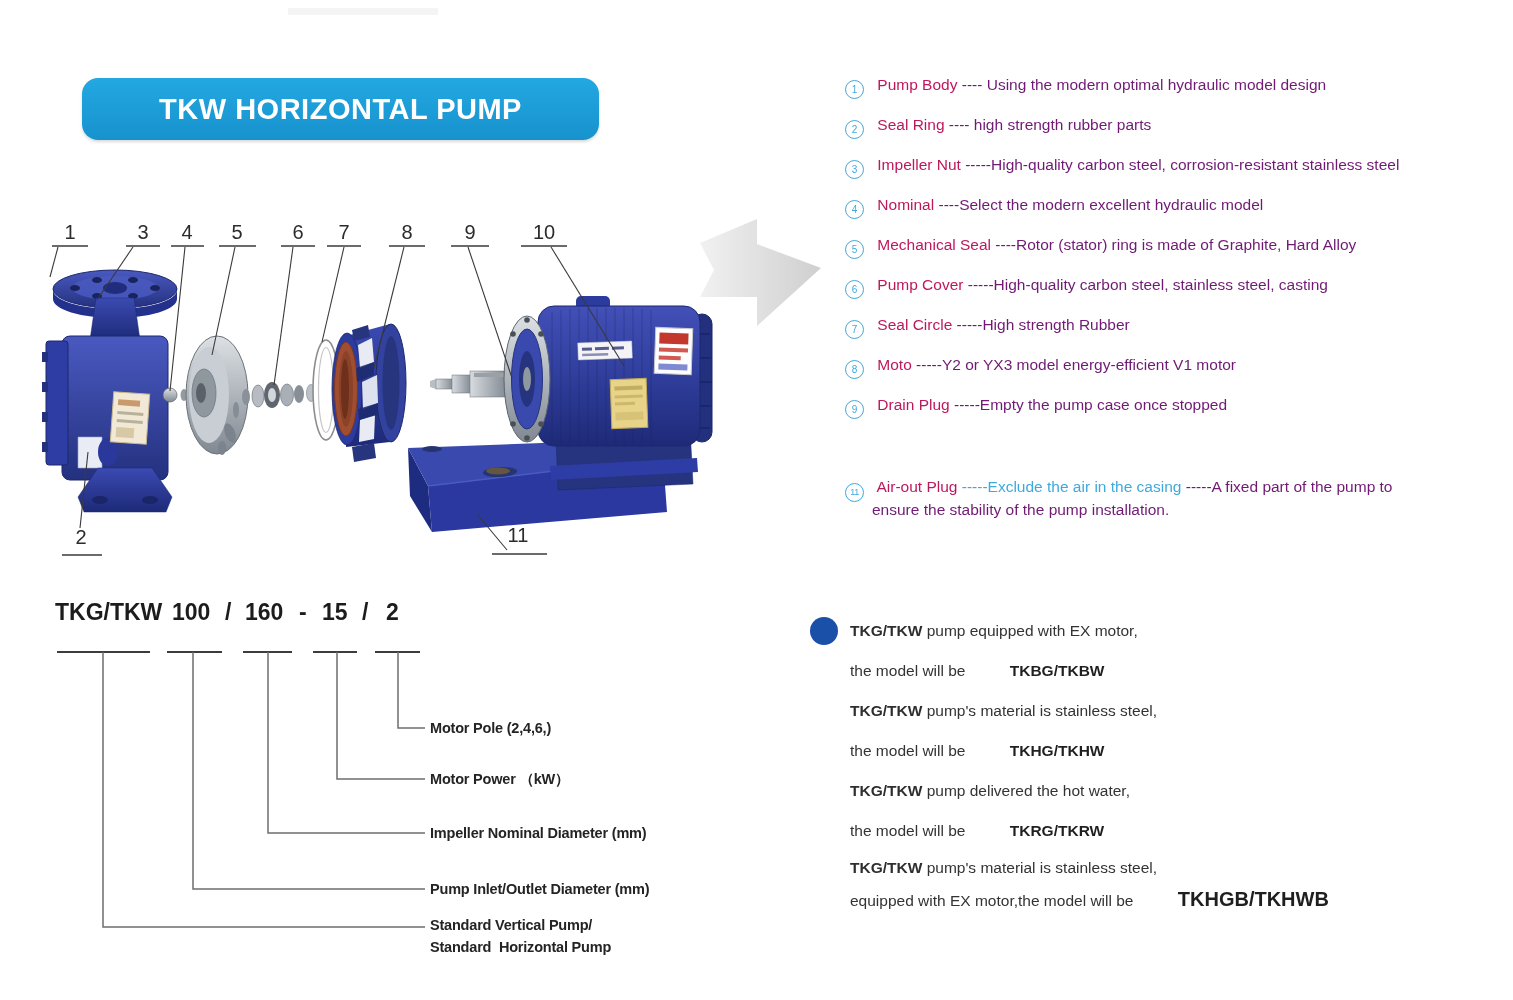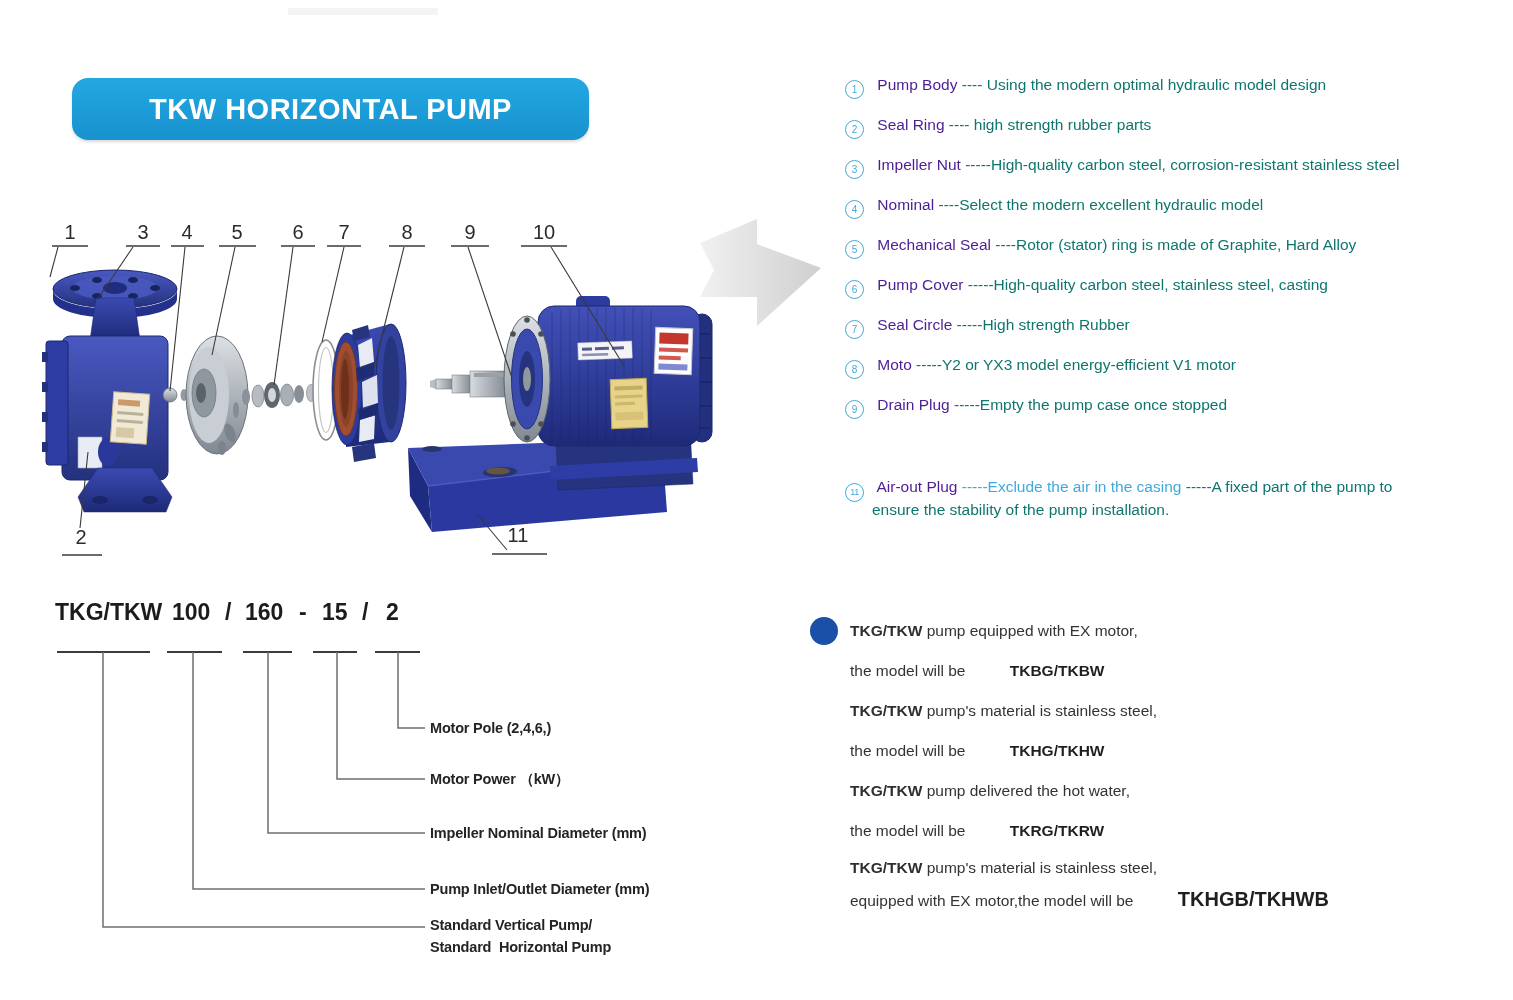--- a/index.html
+++ b/index.html
@@ -1,34 +1,34 @@
 <!DOCTYPE html>
 <html><head>
 <meta charset="utf-8">
 <style>
   html,body{margin:0;padding:0;background:#fff;}
   #stage{position:relative;width:1513px;height:1000px;background:#ffffff;overflow:hidden;
          font-family:"Liberation Sans", sans-serif;}
   #artwork{position:absolute;left:0;top:0;z-index:1;}
   
-  .banner{position:absolute;left:72px;top:78px;width:517px;height:62px;border-radius:16px;
+  .banner{position:absolute;left:82px;top:78px;width:517px;height:62px;border-radius:16px;
           background:linear-gradient(#23a8e2,#1792cd);display:flex;align-items:center;justify-content:center;
           box-shadow:0 2px 3px rgba(0,0,0,.15);z-index:2;}
   .banner span{color:#fff;font-weight:bold;font-size:29px;letter-spacing:.5px;}
   
   .co{position:absolute;z-index:2;font-size:20px;color:#2b2b2b;transform:translateX(-50%);line-height:1;}
   
   .item{position:absolute;left:845px;width:668px;z-index:2;font-size:15.5px;color:#383838;white-space:nowrap;}
   .cnum{display:inline-flex;width:17px;height:17px;border:1px solid #3fa9dc;border-radius:50%;
         align-items:center;justify-content:center;font-size:10px;color:#3fa9dc;margin-right:9px;
         vertical-align:-3px;}
   .cnum.two{font-size:9px;letter-spacing:-0.5px;}
-  .pname{color:#4c1d95;}
+  .pname{color:#be185d;}
   .pcyan{color:#3fa9dc;}
-  .pdesc{color:#0f766e;}
+  .pdesc{color:#701a75;}
   
   .mseg{position:absolute;z-index:2;font-size:23px;font-weight:bold;color:#1c1c1c;line-height:1;}
   .klabel{position:absolute;z-index:2;font-size:14.5px;font-weight:bold;color:#242424;
           letter-spacing:-0.2px;white-space:pre;line-height:1;}
   
   .bullet{position:absolute;left:810px;top:617px;width:28px;height:28px;border-radius:50%;z-index:2;}
   .vline{position:absolute;left:850px;z-index:2;font-size:15.5px;color:#333;white-space:nowrap;line-height:1.2;}
   .vbrand{font-weight:600;color:#2e2e2e;}
   .vmodel{font-weight:bold;color:#1f1f1f;margin-left:40px;}
   .vmodel.big{font-size:20px;}

